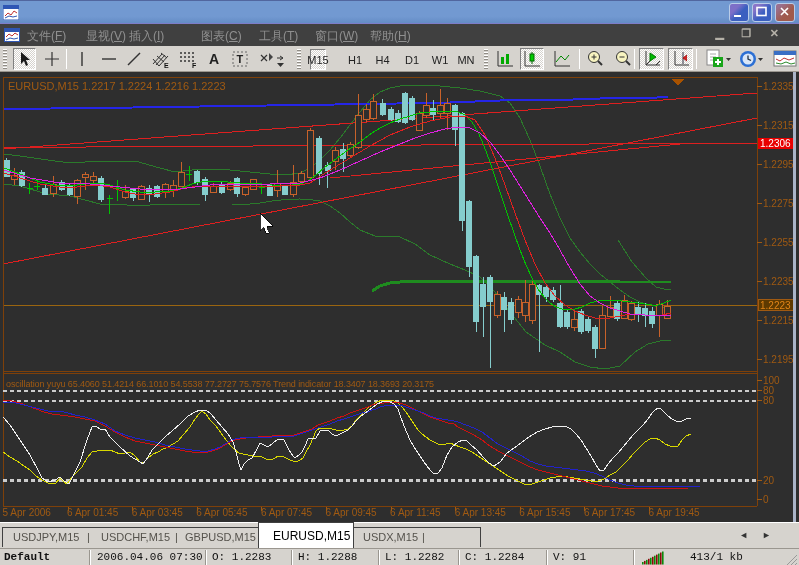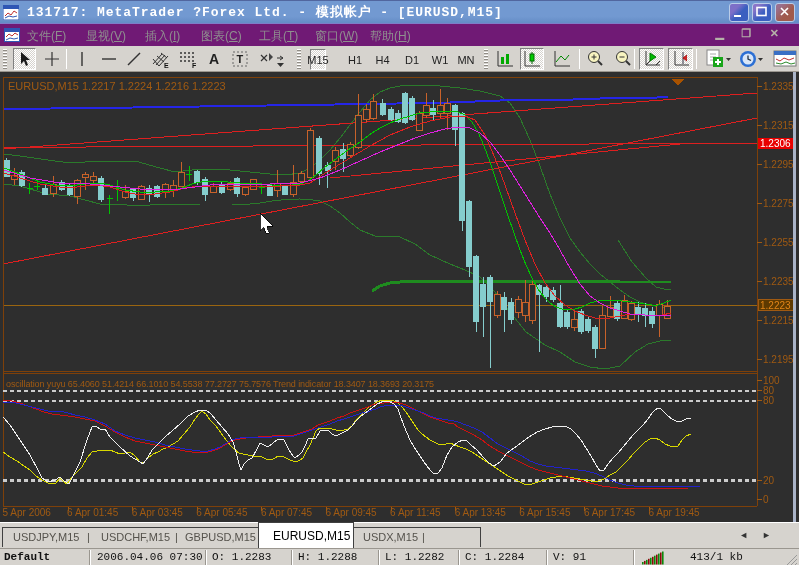--- a/index.html
+++ b/index.html
@@ -3,21 +3,21 @@
 *{margin:0;padding:0;box-sizing:border-box}
 body{width:799px;height:565px;overflow:hidden;font-family:"Liberation Sans",sans-serif;background:#d6d3ce}
 .titlebar{height:24px;background:linear-gradient(#7299d1 70%,#648cc5);border-top:1px solid #51669f;border-bottom:1px solid #7d7dc8;display:flex;align-items:center;position:relative}
 .titlebar .ticon{width:16px;height:15px;margin-left:3px;margin-right:8px}
 .ttext{color:#fff;font-family:"Liberation Mono",monospace;font-weight:bold;font-size:13px;letter-spacing:0.95px;white-space:nowrap}
 .wbtns{position:absolute;right:4px;top:2px;display:flex;gap:3px}
 .wb{width:20px;height:19px;border-radius:3px;border:1px solid #b9cce8;color:#fff;font-size:11px;text-align:center;line-height:17px;font-weight:bold}
 .wb.mn{background:linear-gradient(135deg,#7d6fc8 30%,#3a5fc0 55%)}
 .wb.mx{background:linear-gradient(135deg,#8a75c8 20%,#3a5fc0 55%)}
 .wb.cl{background:linear-gradient(135deg,#9a7090 15%,#a05a4c 60%)}
-.menubar{height:22px;background:#701a75;display:flex;align-items:center;color:#8f8f8f;font-size:12px;position:relative}
+.menubar{height:22px;background:#404040;display:flex;align-items:center;color:#8f8f8f;font-size:12px;position:relative}
 .menubar .micon{width:16px;height:14px;margin-left:4px}
 .menubar span.mi{position:absolute;top:4px}
 .mwb{position:absolute;top:3px;color:#b5b1a8;font-size:11px;font-weight:bold}
 .toolbar{height:26px;background:#d6d3ce;border-bottom:1px solid #9a968f;position:relative}
 .grip{position:absolute;top:3px;width:4px;height:20px;background:repeating-linear-gradient(to bottom,#fff 0 1px,#908c85 1px 2px,#d6d3ce 2px 3px)}
 .tbtn{position:absolute;top:2px;height:22px;display:flex;align-items:center;justify-content:center;color:#222}
 .tbtn.pressed{border:1px solid;border-color:#808080 #fff #fff #808080;background:repeating-conic-gradient(#fff 0% 25%,#d6d3ce 0% 50%) 0 0/2px 2px}
 .tsep{position:absolute;top:3px;width:1px;height:20px;background:#9a968f;border-right:1px solid #fff}
 .tfbtn{position:absolute;top:3px;height:21px;font-size:11px;color:#222;display:flex;align-items:center;justify-content:center}
 .tfbtn.pressed{border:1px solid;border-color:#808080 #fff #fff #808080;background:repeating-conic-gradient(#fff 0% 25%,#d6d3ce 0% 50%) 0 0/2px 2px}
@@ -35,21 +35,20 @@
 .sdiv{position:absolute;top:1px;width:2px;height:15px;border-left:1px solid #9a968f;border-right:1px solid #fff}
 </style></head>
 <body>
 <div class="titlebar">
  <svg class="ticon" viewBox="0 0 16 15">
       <rect x="0" y="0" width="16" height="15" fill="#fff" stroke="#2f56b4"></rect>
       <rect x="0" y="0" width="16" height="4" fill="#2f56b4"></rect>
       <path d="M2 11 L5 8 L8 10 L11 6 L14 8" stroke="#c03030" fill="none"></path>
       <path d="M2 13 L6 11 L10 12 L14 11" stroke="#2f56b4" fill="none"></path>
     </svg>
- <div class="ttext">131717: MetaTrader ?Forex Ltd. - 模拟帐户 - [EURUSD,M15]</div>
  <div class="wbtns">
       <div class="wb mn"><svg width="18" height="17">
           <rect x="4" y="11" width="7" height="2" fill="#fff"></rect>
         </svg></div>
       <div class="wb mx"><svg width="18" height="17">
           <rect x="4" y="3.5" width="9" height="8" fill="none" stroke="#fff" stroke-width="1.6"></rect>
         </svg></div>
       <div class="wb cl"><svg width="18" height="17">
           <path d="M5 4 L12 11 M12 4 L5 11" stroke="#fff" stroke-width="1.6"></path>
         </svg></div>
@@ -57,21 +56,21 @@
 </div>
 <div class="menubar">
  <svg class="micon" viewBox="0 0 16 14">
       <rect x="0.5" y="0.5" width="15" height="13" fill="#fff" stroke="#2f56b4"></rect>
       <rect x="1" y="1" width="14" height="3" fill="#2f56b4"></rect>
       <path d="M2 9 L5 6 L8 8 L11 5 L14 7" stroke="#c03030" fill="none"></path>
       <path d="M2 12 L6 10 L10 11 L14 10" stroke="#2f56b4" fill="none"></path>
     </svg>
  <span class="mi" style="left:27px">文件(<u>F</u>)</span>
  <span class="mi" style="left:86px">显视(<u>V</u>)</span>
- <span class="mi" style="left:145px">插入(<u>I</u>)</span>
+ <span class="mi" style="left:129px">插入(<u>I</u>)</span>
  <span class="mi" style="left:201px">图表(<u>C</u>)</span>
  <span class="mi" style="left:259px">工具(<u>T</u>)</span>
  <span class="mi" style="left:315px">窗口(<u>W</u>)</span>
  <span class="mi" style="left:370px">帮助(<u>H</u>)</span>
  <span class="mwb" style="right:75px">▁</span>
  <span class="mwb" style="right:48px">❐</span>
  <span class="mwb" style="right:20px">✕</span>
 </div>
 <div class="toolbar">
  <div class="grip" style="left:3px"></div>

